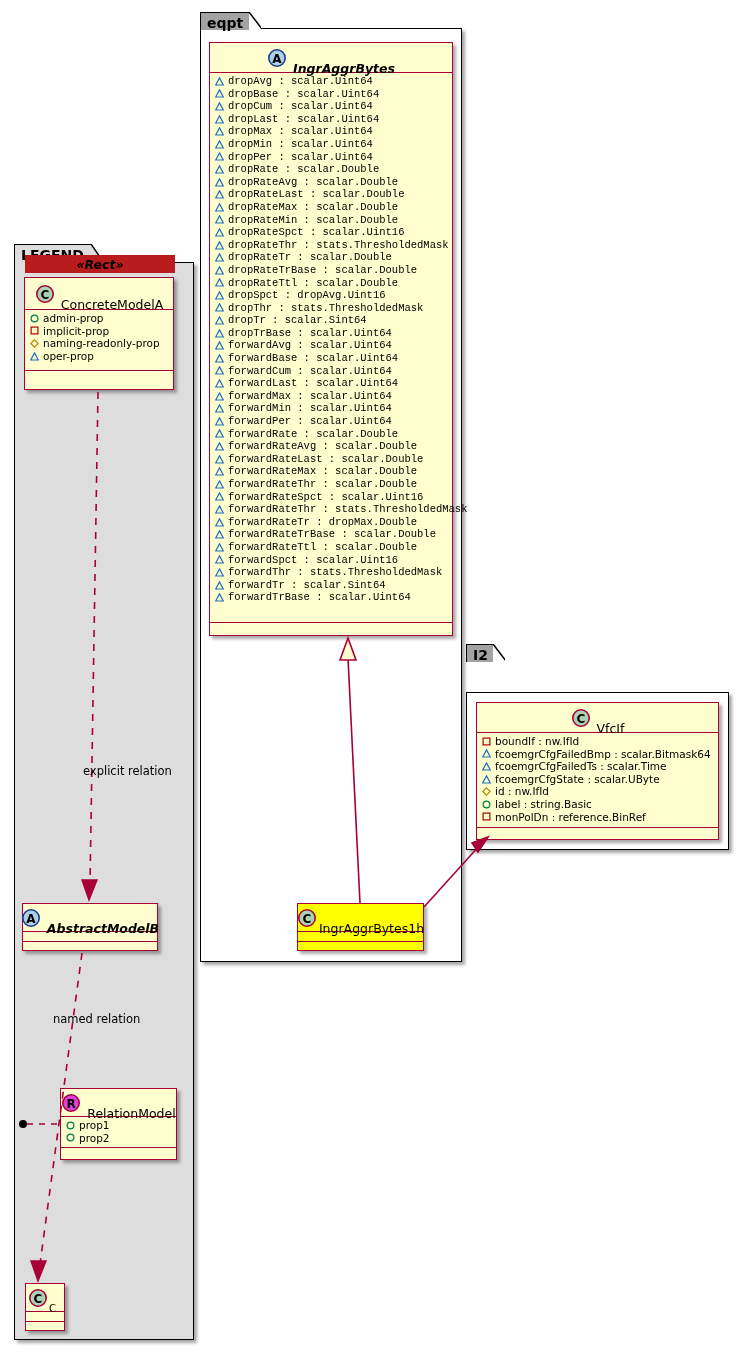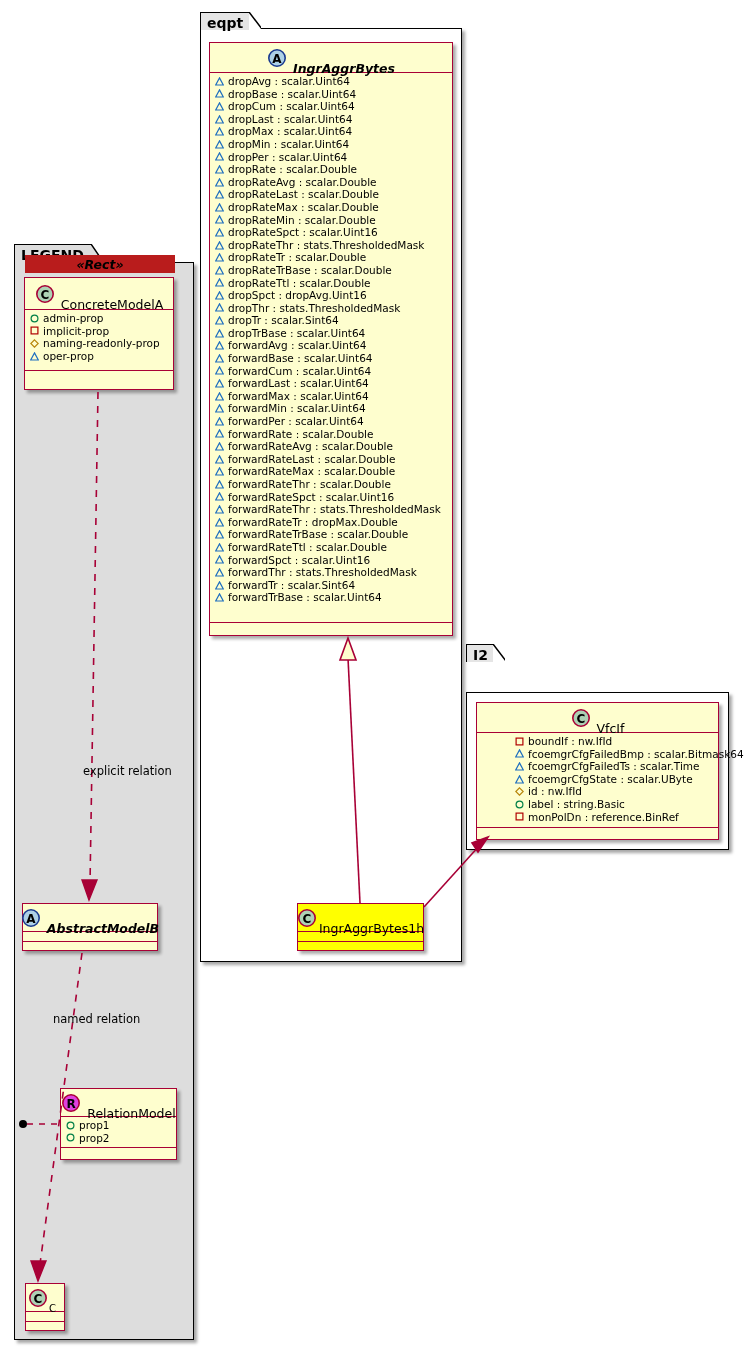--- a/index.html
+++ b/index.html
@@ -25,21 +25,21 @@
     position: absolute;
     box-sizing: border-box;
     border: 1.5px solid #000000;
     box-shadow: 3px 3px 3px rgba(0,0,0,0.35);
   }
   .pkg-tab {
     position: absolute;
     box-sizing: border-box;
     border: 1.5px solid #000000;
     border-bottom: none;
-    background: #e5e5e5;
+    background: #a3a3a3;
     font-size: 14px;
     font-weight: bold;
     color: #000000;
     padding: 2px 6px 1px 6px;
     line-height: 17px;
     white-space: nowrap;
   }
   .pkg-tab .fold {
     position: absolute;
     right: -12px;
@@ -273,21 +273,21 @@
   <div class="cls" style="left:209px; top:42px; width:244px; height:594px;">
     <div class="cls-head" style="height:30px;">
       <span class="circ-badge">
         <svg width="20" height="20" viewBox="0 0 20 20">
             <circle cx="10" cy="10" r="8.2" fill="#ADD1E6" stroke="#1A3A8F" stroke-width="1.6"></circle>
             <text x="10" y="14.6" font-family="DejaVu Sans, sans-serif" font-size="12" font-weight="bold" fill="#000000" text-anchor="middle">A</text>
           </svg>
       </span>
       <span class="cls-title ital">IngrAggrBytes</span>
     </div>
-    <div class="cls-body" style="height:549px;">
+    <div class="cls-body" style="height:549px;font-family:Liberation Mono, monospace;">
         <div class="attr">
           <span class="vis">
             <svg width="9" height="9" viewBox="0 0 9 9">
               <path d="M4.5,0.9 L8.3,8.0 L0.7,8.0 Z" fill="none" stroke="#1E6FBF" stroke-width="1.2"></path>
             </svg>
           </span>
           <span class="attr-text">dropAvg : scalar.Uint64</span>
         </div>
         <div class="attr">
           <span class="vis">
@@ -651,21 +651,21 @@
   <div class="cls" style="left:476px; top:702px; width:243px; height:138px;">
     <div class="cls-head" style="height:30px;">
       <span class="circ-badge">
         <svg width="20" height="20" viewBox="0 0 20 20">
             <circle cx="10" cy="10" r="8.2" fill="#ADD1B4" stroke="#A80036" stroke-width="1.6"></circle>
             <text x="10" y="14.6" font-family="DejaVu Sans, sans-serif" font-size="12" font-weight="bold" fill="#000000" text-anchor="middle">C</text>
           </svg>
       </span>
       <span class="cls-title bold">VfcIf</span>
     </div>
-    <div class="cls-body" style="height:94px;margin-left:33px;">
+    <div class="cls-body" style="height:94px;">
         <div class="attr">
           <span class="vis">
             <svg width="9" height="9" viewBox="0 0 9 9">
               <rect x="1.1" y="1.1" width="6.8" height="6.8" fill="none" stroke="#B00000" stroke-width="1.2"></rect>
             </svg>
           </span>
           <span class="attr-text">boundIf : nw.IfId</span>
         </div>
         <div class="attr">
           <span class="vis">

